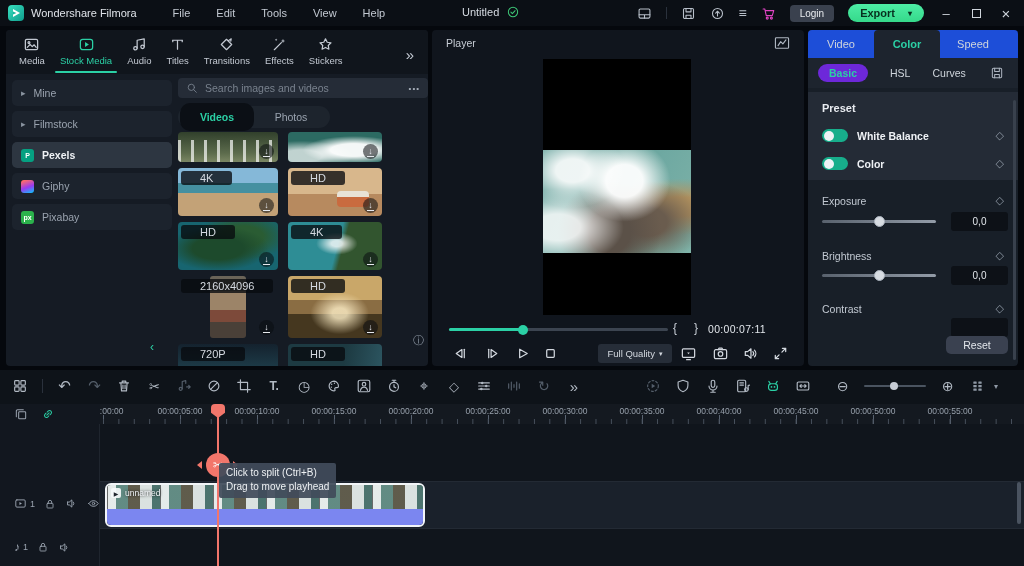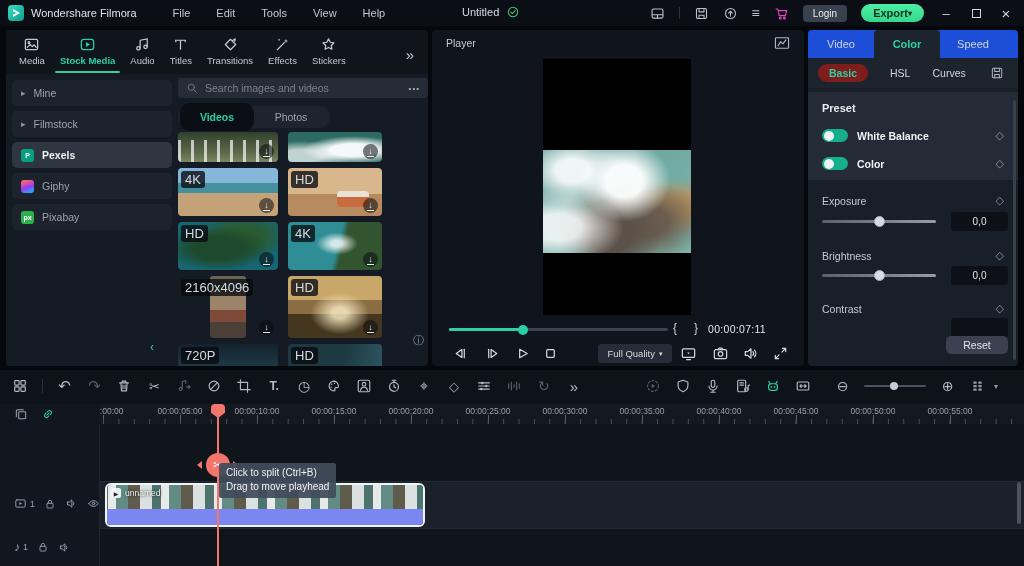--- a/index.html
+++ b/index.html
@@ -14,35 +14,35 @@
   .logo { width:16px; height:16px; margin-left:8px; border-radius:4px; background:linear-gradient(135deg,#39e0c0,#0f9d8d); display:flex; align-items:center; justify-content:center; }
   .appname { font-size:11px; color:#dfe3e9; margin-left:7px; }
   .menus { display:flex; gap:26px; margin-left:36px; font-size:11px; color:#c3c9d2; }
   .menus span { cursor:default; }
   .proj { position:absolute; left:462px; top:6px; font-size:11px; color:#d6dbe2; }
   .proj-check { position:absolute; left:506px; top:5px; color:#3ec978; }
   .tb-right { position:absolute; right:0; top:0; height:26px; display:flex; align-items:center; gap:14px; padding-right:10px; }
   .tb-ic { color:#b9c0ca; }
   .tb-sep { width:1px; height:12px; background:#2a313c; }
   .login-btn { background:#3a414e; color:#e8ebef; font-size:10px; padding:3px 10px; border-radius:4px; }
-  .export-btn { background:linear-gradient(180deg,#4deda5,#35d98a); color:#07301f; font-weight:bold; font-size:11px; padding:3px 12px; border-radius:12px; display:flex; gap:0; align-items:center; }
+  .export-btn { background:linear-gradient(180deg,#4deda5,#35d98a); color:#07301f; font-weight:bold; font-size:11px; padding:3px 12px; border-radius:12px; display:flex; gap:13px; align-items:center; }
   .win-ctl { font-size:13px; color:#cfd5dc; width:16px; text-align:center; }
   .win-max { width:9px; height:9px; border:1px solid #cfd5dc; }
 
   
   .panel { position:absolute; background:#151b24; border-radius:4px; overflow:hidden; }
   #left-panel { left:6px; top:30px; width:422px; height:336px; }
   #player-panel { left:432px; top:30px; width:372px; height:336px; background:#10151d; }
   #inspector-panel { left:808px; top:30px; width:210px; height:336px; background:#181f28; }
 
   
   .tabstrip { position:absolute; left:0; top:0; width:100%; height:44px; background:#10151c; display:flex; align-items:flex-start; padding:5px 0 0 10px; gap:9px; }
   .mtab { display:flex; flex-direction:column; align-items:center; gap:2px; color:#c3c9d2; font-size:9.5px; padding:1px 3px; position:relative; }
   .mtab .lbl { white-space:nowrap; }
-  .mtab.active { color:#2bd0a5; font-weight:bold; }
+  .mtab.active { color:#2bd0a5; font-weight:normal; }
   .mtab.active::after { content:""; position:absolute; left:-2px; right:-2px; bottom:-6px; height:2px; background:#2bd0a5; border-radius:1px; }
   .more-tabs { margin-left:auto; margin-right:14px; font-size:15px; color:#c3c9d2; align-self:center; }
 
   .side { position:absolute; left:6px; top:50px; width:160px; height:282px; }
   .side-item { height:26px; margin-bottom:5px; background:#1c232d; border-radius:5px; display:flex; align-items:center; gap:8px; padding:0 9px; font-size:10.5px; color:#9aa3af; }
   .side-item.active { background:#2d3641; color:#f0f3f6; font-weight:bold; }
   .caret { font-size:9px; color:#8a94a0; }
   .brand { width:13px; height:13px; border-radius:3px; display:flex; align-items:center; justify-content:center; font-size:7px; font-weight:bold; color:#fff; }
   .brand.pexels { background:#05a081; }
   .brand.giphy { background:linear-gradient(160deg,#ff6b6b 10%,#993bf0 55%,#00ccff 100%); }
@@ -52,21 +52,21 @@
   .content { position:absolute; left:172px; top:46px; width:250px; height:290px; }
   .searchbar { position:absolute; left:0; top:2px; width:250px; height:20px; background:#252c37; border-radius:4px; display:flex; align-items:center; padding:0 8px; gap:7px; color:#79828e; }
   .searchbar input { flex:1; background:transparent; border:none; outline:none; color:#aab2bd; font-size:10.5px; font-family:inherit; }
   .searchbar input::placeholder { color:#79828e; }
   .search-dots { font-size:8px; letter-spacing:1px; color:#aab2bd; }
   .viewtabs { position:absolute; left:0; top:30px; height:22px; width:152px; background:#1d242d; border-radius:12px; display:flex; align-items:center; padding:2px; }
   .vtab { flex:1; text-align:center; font-size:10.5px; color:#9aa3af; padding:8px 0; border-radius:10px; }
   .vtab.active { background:#0b0f15; color:#2bd0a5; font-weight:bold; }
 
   .thumb { position:absolute; border-radius:4px; overflow:hidden; background:#222; }
-  .badge { position:absolute; left:3px; top:3px; background:rgba(8,10,14,.78); color:#d5dae1; font-size:13px; padding:1px 4px; border-radius:3px; z-index:2; }
+  .badge { position:absolute; left:3px; top:3px; background:rgba(8,10,14,.78); color:#d5dae1; font-size:11px; padding:1px 19px; border-radius:3px; z-index:2; }
   .dl { position:absolute; right:4px; bottom:3px; width:15px; height:15px; border-radius:50%; background:rgba(10,12,16,.55); color:#e6e9ee; display:flex; align-items:center; justify-content:center; font-size:9px; z-index:2; }
   .dl i { font-style:normal; border-bottom:1px solid #e6e9ee; line-height:10px; padding:0 1px; }
   .art-waterfall { background:linear-gradient(180deg,#31402c,#5c6b4c 70%,#7a8663); }
   .art-waterfall::after { content:""; position:absolute; inset:0; background:repeating-linear-gradient(90deg,rgba(255,255,255,.85) 0 3px,rgba(255,255,255,0) 3px 13px); opacity:.8; top:25%; }
   .art-waves { background:#2c6a62; }
   .art-waves::after { content:""; position:absolute; inset:0; background:radial-gradient(ellipse at 70% 60%,rgba(255,255,255,.95) 0 25%,transparent 55%),radial-gradient(ellipse at 15% 80%,rgba(255,255,255,.7) 0 18%,transparent 45%); }
   .art-beach { background:linear-gradient(180deg,#85b8d8 0 32%,#4590a0 32% 52%,#c3a277 52% 100%); }
   .art-van { background:linear-gradient(180deg,#d8b78c 0 55%,#b78a5f 55% 100%); }
   .art-van::after { content:""; position:absolute; left:52%; top:48%; width:34%; height:34%; background:linear-gradient(180deg,#e8e2d6 0 40%,#c96b3f 40%); border-radius:4px; }
   .art-palm { background:#176570; }
@@ -103,21 +103,21 @@
   .timecode { position:absolute; left:276px; top:3px; font-size:10.5px; color:#e2e6eb; letter-spacing:.3px; }
   .transport { position:absolute; left:0; top:312px; width:100%; height:24px; color:#d3d8df; }
   .tr-ic { position:absolute; top:3px; }
   .quality { position:absolute; left:166px; top:2px; width:74px; height:19px; background:#262d38; border-radius:3px; display:flex; align-items:center; justify-content:center; gap:4px; font-size:9.5px; color:#d3d8df; }
 
   
   .insp-tabs { position:absolute; left:0; top:0; width:100%; height:28px; background:#1d4ed8; display:flex; }
   .insp-tab { width:66px; display:flex; align-items:center; justify-content:center; font-size:11px; color:#cfd5dc; }
   .insp-tab.active { background:#1d242e; color:#2bd0a5; font-weight:bold; border-radius:4px 4px 0 0; }
   .subtabs { position:absolute; left:0; top:28px; width:100%; height:30px; background:#1d242e; display:flex; align-items:center; padding:0 14px; gap:22px; font-size:10.5px; color:#cfd5dc; }
-  .subtab-pill { background:#7f1d1d; color:#2bd0a5; font-weight:bold; padding:3px 11px; border-radius:11px; margin-left:-4px; }
+  .subtab-pill { background:#6d28d9; color:#2bd0a5; font-weight:bold; padding:3px 11px; border-radius:11px; margin-left:-4px; }
   .save-ic { margin-left:auto; color:#aeb6c1; }
   .preset-block { position:absolute; left:0; top:62px; width:100%; height:88px; background:#242b36; padding:10px 14px; }
   .preset-h { font-size:11px; font-weight:bold; color:#e8ebf0; }
   .tog-row { display:flex; align-items:center; gap:9px; margin-top:15px; }
   .toggle { width:26px; height:13px; border-radius:7px; background:#17ae8b; position:relative; }
   .toggle::after { content:""; position:absolute; left:2px; top:1.5px; width:10px; height:10px; border-radius:50%; background:#eef2f5; }
   .tog-lbl { font-size:10.5px; font-weight:bold; color:#eef1f5; }
   .dmd { margin-left:auto; color:#8f99a5; font-size:11px; }
   .sl-row { position:absolute; left:14px; right:14px; display:flex; align-items:center; }
   .sl-lbl { font-size:10.5px; color:#c2c9d2; }

